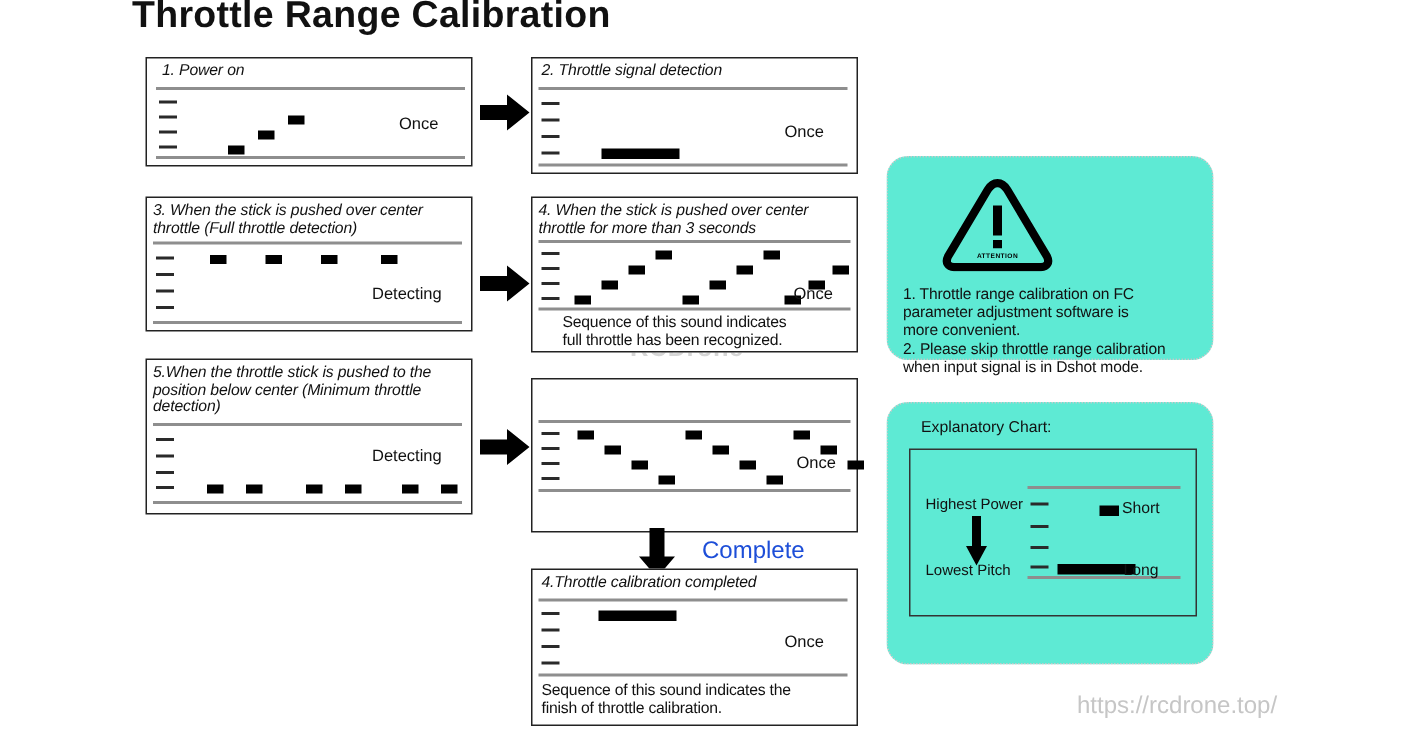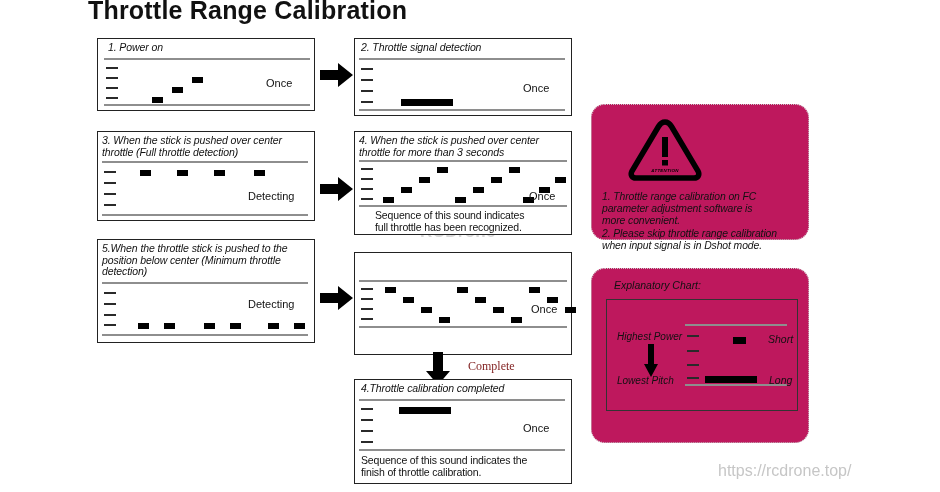--- a/index.html
+++ b/index.html
@@ -94,34 +94,32 @@
     height: 26px;
   }
   .arrow-down {
     position: absolute;
     width: 26px;
     height: 34px;
   }
   .arrow-right svg, .arrow-down svg { display: block; }
   .complete-label {
     position: absolute;
-    font-size: 12px;
-    color: #7f1d1d;
-    white-space: nowrap;
-    font-family: Liberation Serif, serif;
+    font-size: 16px;
+    color: #1d4ed8;
+    white-space: nowrap;
   }
 
   
   .side-panel {
     position: absolute;
     border: 1.2px dotted #c9c9c9;
     border-radius: 14px;
-    background: #be185d;
+    background: #5eead4;
     box-sizing: border-box;
-    font-style: italic;
   }
   .attention-wrap {
     position: absolute;
     left: 36px;
     top: 14px;
     width: 74px;
     height: 62px;
   }
   .attention-word {
     position: absolute;
@@ -166,21 +164,20 @@
     position: absolute;
     font-size: 10px;
     color: #111;
     white-space: nowrap;
   }
   .legend-label {
     position: absolute;
     font-size: 10.5px;
     color: #111;
     white-space: nowrap;
-    margin-left: 20px;
   }
   .legend-swatch { position: absolute; background: #000; }
   .pitch-arrow { position: absolute; width: 16px; height: 34px; }
 
   
   .wm {
     position: absolute;
     font-size: 38px;
     font-weight: bold;
     color: #d9d9d9;

